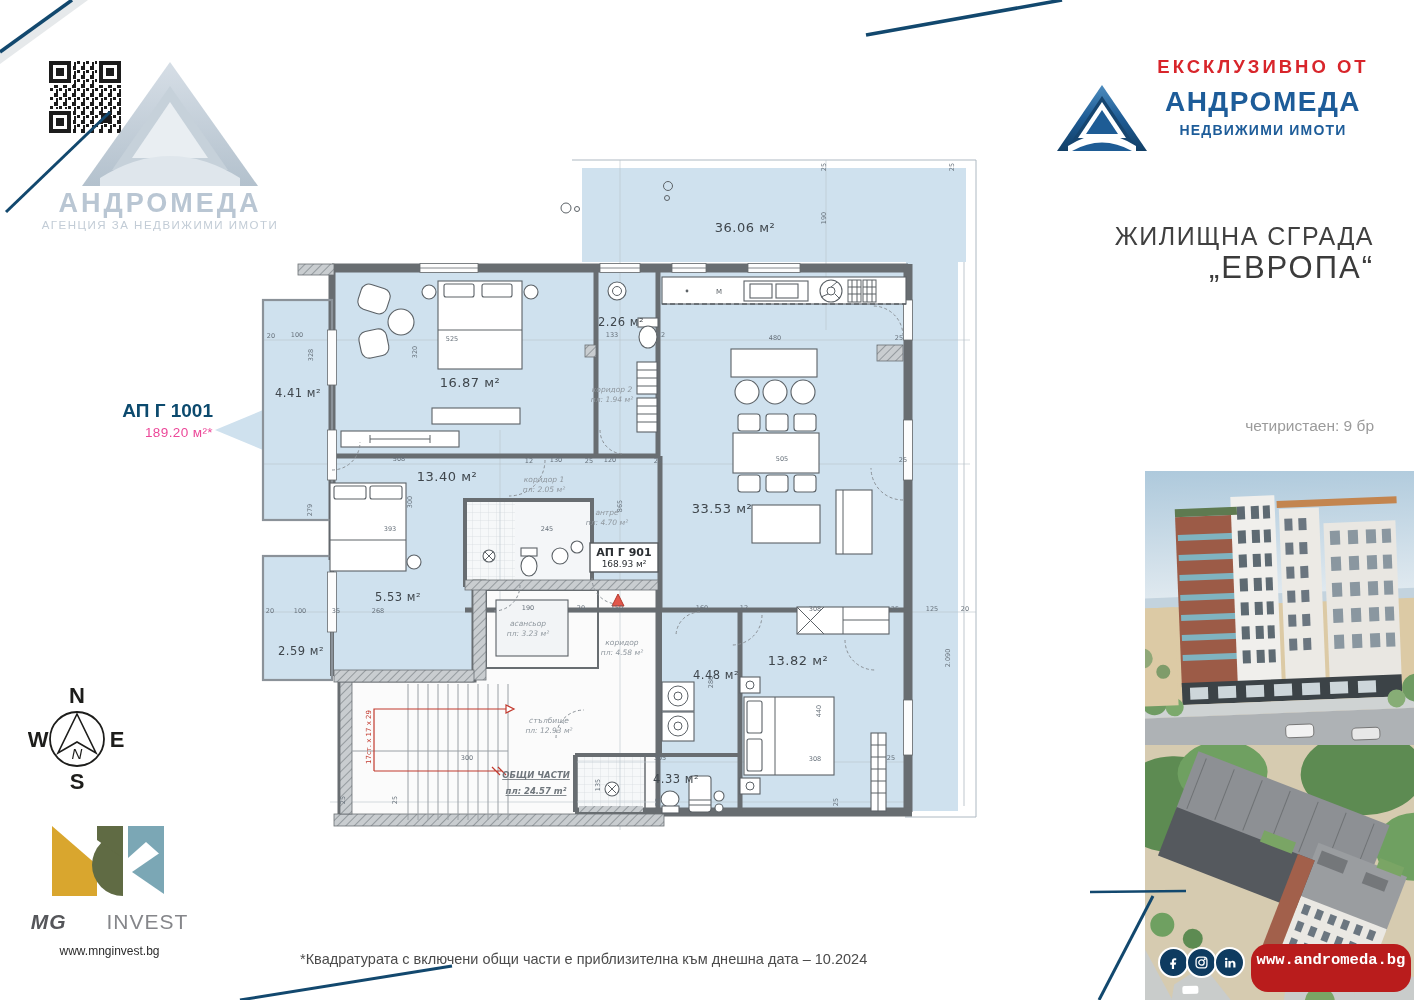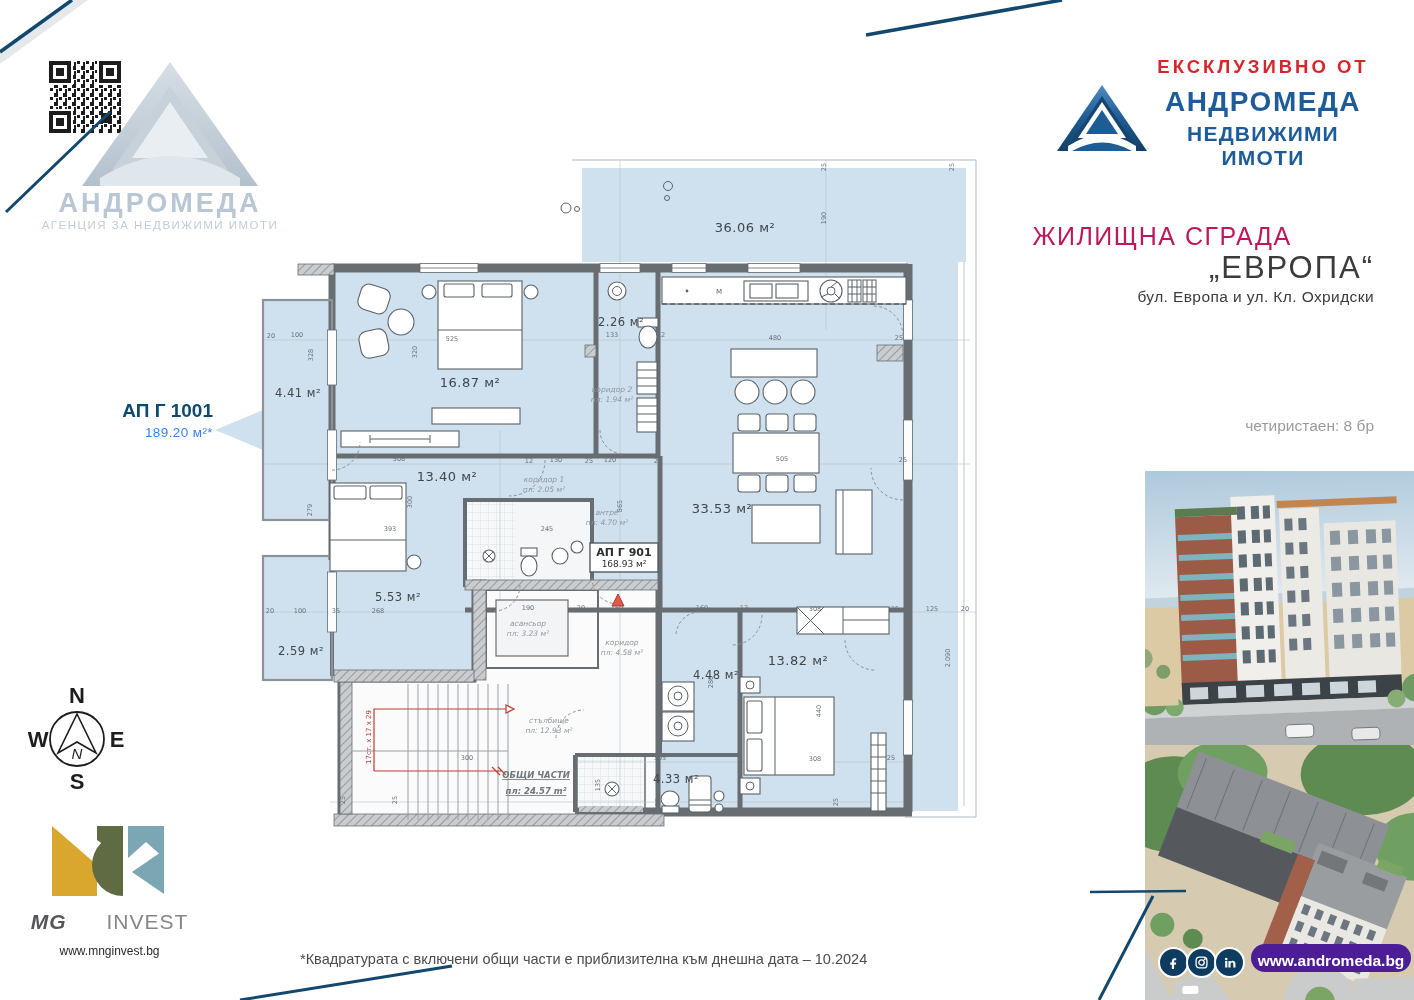--- a/index.html
+++ b/index.html
@@ -8,39 +8,39 @@
   .abs{position:absolute;}
   
   .wm-title{left:30px;top:188px;width:260px;text-align:center;font-weight:bold;font-size:27px;
             letter-spacing:3px;color:#b9c6d3;}
   .wm-sub{left:30px;top:219px;width:260px;text-align:center;font-size:11.5px;letter-spacing:1.5px;color:#c2ccd6;}
   
   .hx{left:1150px;top:56px;width:226px;text-align:center;font-weight:bold;font-size:18.5px;
       letter-spacing:3px;color:#d8252b;}
   .hb{left:1150px;top:86px;width:226px;text-align:center;font-weight:bold;font-size:28px;
       letter-spacing:1.5px;color:#1d5c99;}
-  .hbs{left:1150px;top:122px;width:226px;text-align:center;font-weight:bold;font-size:21px;
+  .hbs{left:1150px;top:122px;width:226px;text-align:center;font-weight:bold;font-size:14px;
        letter-spacing:1.2px;color:#1d5c99;}
   
-  .bt{left:950px;top:222px;width:424px;text-align:center;font-size:25px;letter-spacing:1.5px;color:#be185d;}
+  .bt{left:950px;top:222px;width:424px;text-align:right;font-size:25px;letter-spacing:1.5px;color:#404040;}
   .bn{left:950px;top:250px;width:424px;text-align:right;font-size:31px;letter-spacing:2px;color:#3b3b3b;}
   .ba{left:950px;top:288px;width:424px;text-align:right;font-size:15.5px;letter-spacing:.4px;color:#3b3b3b;}
   .be{left:950px;top:390px;width:424px;text-align:right;font-size:19.5px;font-weight:bold;color:#1c1c1c;}
   .bv{left:950px;top:417px;width:424px;text-align:right;font-size:15.5px;color:#9b9b9b;}
   
   .co{left:58px;top:400px;width:155px;text-align:right;}
   .co .id{font-size:19px;font-weight:bold;color:#0c4a6e;}
-  .co .ar{font-size:13.5px;color:#3b82f6;margin-top:3px;letter-spacing:.4px;}
+  .co .ar{font-size:13.5px;color:#ec4899;margin-top:3px;letter-spacing:.4px;}
   
   .mgname{left:12px;top:910px;width:195px;text-align:center;font-size:21px;letter-spacing:1px;}
   .mgname b{color:#55565a;font-style:italic;} .mgname span{color:#85868a;font-weight:normal;margin-left:40px;}
   .mgsite{left:12px;top:944px;width:195px;text-align:center;font-size:12px;color:#2b2b2b;}
   .note{left:300px;top:951px;width:600px;text-align:left;font-size:14.5px;color:#4b4b4b;}
-  .pill{left:1251px;top:944px;width:160px;height:28px;border-radius:17px;background:#4c1d95;
-        color:#fff;font-weight:bold;font-size:15.5px;text-align:center;line-height:33px;z-index:9;}
+  .pill{left:1251px;top:944px;width:160px;height:48px;border-radius:17px;background:#b91c1c;
+        color:#fff;font-weight:bold;font-size:15.5px;text-align:center;line-height:33px;z-index:9;font-family:Liberation Mono, monospace;}
   .soc{width:27px;height:27px;border-radius:50%;background:#0e3b60;border:2px solid #fff;z-index:9;
        display:flex;align-items:center;justify-content:center;}
   
   .render{overflow:hidden;background:#fff;z-index:1;}
   .render svg{position:absolute;}
   
   .plan{left:250px;top:150px;z-index:2;}
   .plan text{font-family:"DejaVu Sans",sans-serif;}
   .plan .area{font-size:13px;fill:#3f464c;letter-spacing:.5px;}
   .plan .area.sm{font-size:11.5px;}
@@ -296,22 +296,21 @@
     <polygon points="46,20 70,56 22,56" fill="#fff"></polygon>
     <polygon points="46,28 62,52 30,52" fill="#1e5c95"></polygon>
     <path d="M12,64 Q46,42 80,64 L80,69 H12 Z" fill="#fff"></path>
     <path d="M16,69 Q46,52 76,69 Z" fill="#1e5c95"></path>
   </svg>
   <div class="abs hb">АНДРОМЕДА</div>
   <div class="abs hbs">НЕДВИЖИМИ ИМОТИ</div>
 
   <div class="abs bt">ЖИЛИЩНА СГРАДА</div>
   <div class="abs bn">„ЕВРОПА“</div>
-  <div class="abs ba">бул. Европа и ул. Кл. Охридски</div>
-  <div class="abs bv">четиристаен: 8 бр</div>
+  <div class="abs bv">четиристаен: 9 бр</div>
 
   <div class="abs co">
     <div class="id">АП Г 1001</div>
     <div class="ar">189.20 м²*</div>
   </div>
   <svg class="abs" style="left:215px;top:398px;" width="77" height="64">
     <polygon points="77,0 77,64 0,32" fill="#cfe1ee"></polygon>
   </svg>
 
   <svg class="abs plan" width="740" height="690" viewBox="250 150 740 690">

